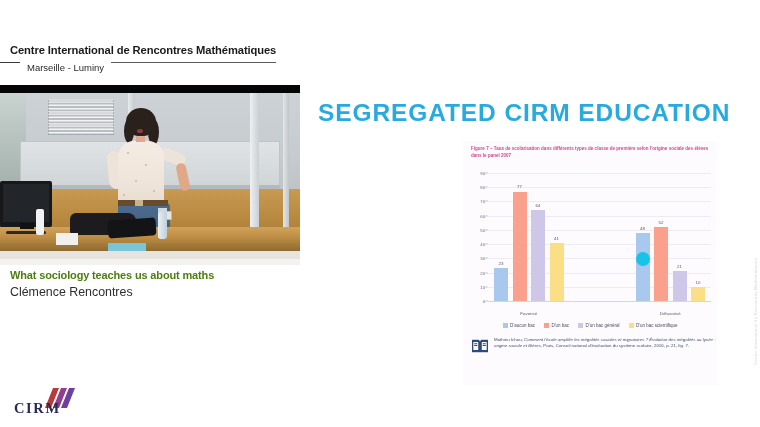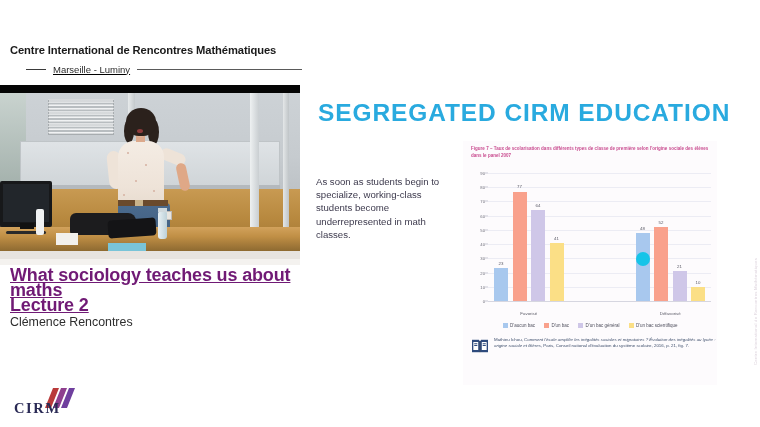--- a/index.html
+++ b/index.html
@@ -28,25 +28,24 @@
     position: absolute;
     left: 10px; top: 44px;
     font-size: 11.2px;
     font-weight: bold;
     color: #1a1a1a;
     letter-spacing: -0.1px;
     white-space: nowrap;
   }
   .header-sub-wrap {
     position: absolute;
-    left: 26px; top: 62px;
+    left: 0; top: 62px;
     width: 290px; height: 14px;
     display: flex;
-    align-items: center;
-    text-decoration: underline;
+    align-items: flex-start;
   }
   .rule-left {
     width: 20px; height: 1px; background: #3a3a3a;
     flex: 0 0 auto;
   }
   .header-sub {
     font-size: 9.5px;
     color: #2b2b2b;
     padding: 0 7px;
     white-space: nowrap;
@@ -187,22 +186,22 @@
   .d-gel { position:absolute; left:36px; top:124px; width:8px; height:26px; background:#f0f2f3; border-radius:2px; }
   .d-paper { position:absolute; left:56px; top:148px; width:22px; height:12px; background:#f2f0ec; }
   .d-blue { position:absolute; left:108px; top:158px; width:38px; height:10px; background:#79c4d8; }
   .d-cable { position:absolute; left:6px; top:146px; width:40px; height:3px; background:#2a2a2a; border-radius:2px; }
 
   
   .lecture-meta {
     position: absolute; left: 10px; top: 268px; width: 290px;
   }
   .lecture-title {
-    font-size: 18px; font-weight: bold; color: #701a75;
-    line-height: 15px; letter-spacing: -0.15px; text-decoration: underline;
+    font-size: 11px; font-weight: bold; color: #4d7c0f;
+    line-height: 15px; letter-spacing: -0.15px;
   }
   .lecture-author {
     font-size: 12.4px; font-weight: normal; color: #2e2e2e;
     line-height: 16px; margin-top: 1px;
   }
 
   
   .logo {
     position: absolute; left: 14px; top: 388px;
     width: 76px; height: 30px;
@@ -385,36 +384,34 @@
     <div class="d-bottle"></div>
     <div class="d-bottle-cap"></div>
     <div class="d-paper"></div>
     <div class="d-blue"></div>
     <div class="v-floor"></div>
     <div class="v-black-bot"></div>
   </div>
 
   <div class="lecture-meta">
     <div class="lecture-title">What sociology teaches us about maths</div>
-    <div class="lecture-title">Lecture 2</div>
     <div class="lecture-author">Clémence Rencontres</div>
   </div>
 
   <div class="logo">
     <svg class="logo-slashes" viewBox="0 0 34 20">
       <polygon points="4,20 12,0 18,0 10,20" fill="#b93a3a"></polygon>
       <polygon points="12,20 20,0 26,0 18,20" fill="#8e3f8e"></polygon>
       <polygon points="20,20 28,0 34,0 26,20" fill="#6f3f9e"></polygon>
     </svg>
     <div class="logo-text">CIRM</div>
   </div>
 
   <div class="slide">
     <div class="slide-title">SEGREGATED CIRM EDUCATION</div>
-    <div class="slide-body">As soon as students begin to specialize, working-class students become underrepresented in math classes.</div>
 
     <div class="chart-card">
       <div class="chart-caption">Figure 7 – Taux de scolarisation dans différents types de classe de première selon l'origine sociale des élèves dans le panel 2007</div>
 
       <div class="chart-plot">
         <div class="y-axis" id="y-axis">
             <div class="y-tick" style="top: 128px;">0</div>
             <div class="y-tick-mark" style="top: 128px;"></div>
             <div class="y-tick" style="top: 113.778px;">10</div>
             <div class="y-tick-mark" style="top: 113.778px;"></div>

